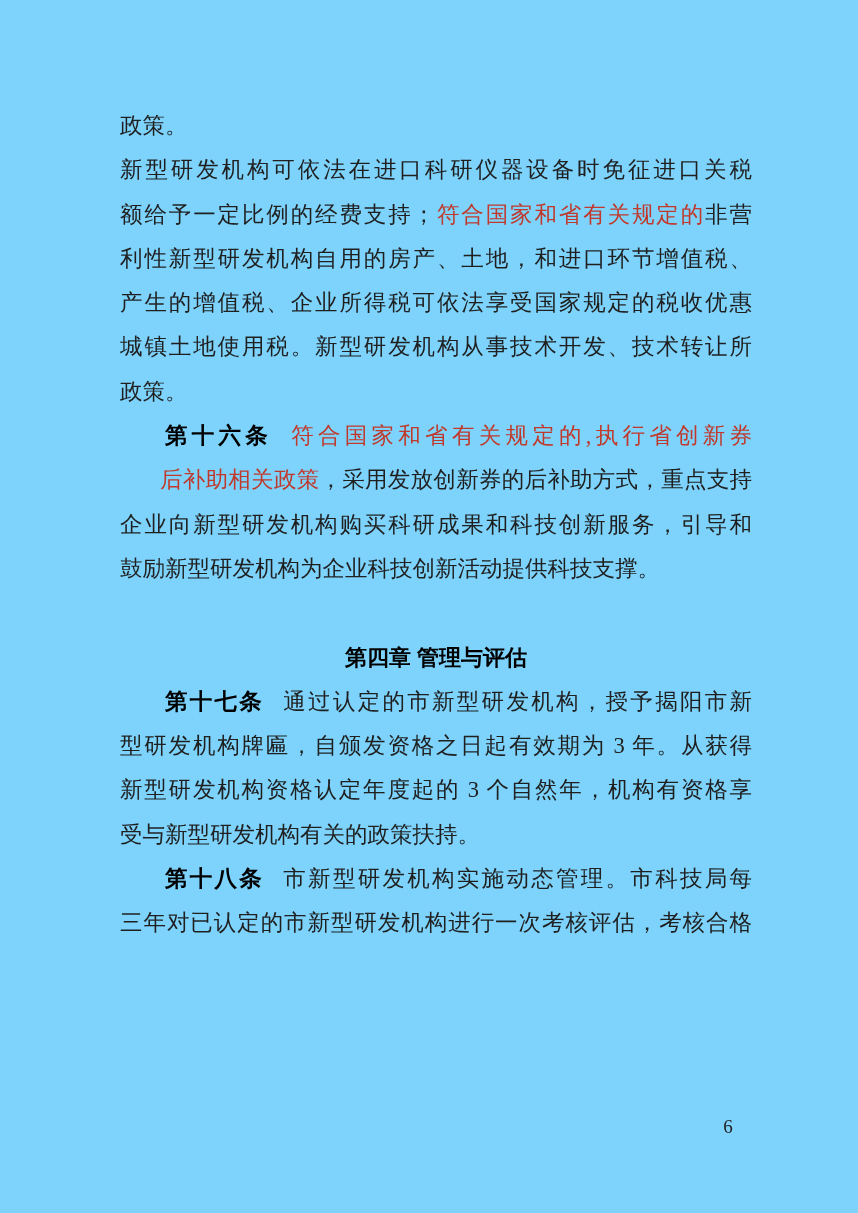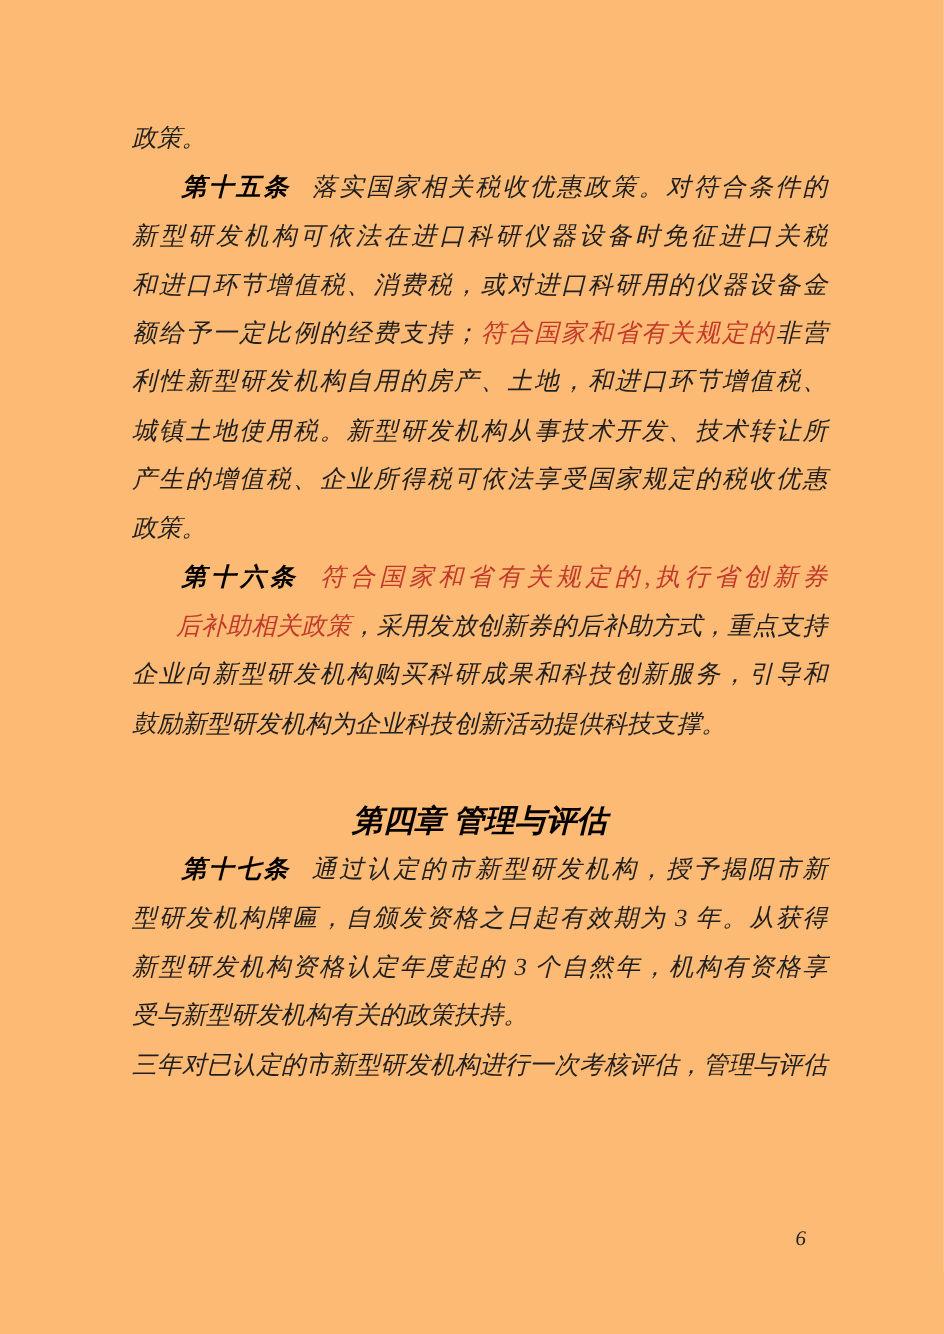--- a/index.html
+++ b/index.html
@@ -5,43 +5,42 @@
   html, body { margin: 0; padding: 0; }
   body {
     width: 858px; height: 1213px;
     background: #ffffff;
     position: relative;
     font-family: "Liberation Serif", "DejaVu Serif", serif;
     overflow: hidden;
   }
   .page {
     position: absolute; inset: 0;
-    background: #fdba74;
-    font-style: italic;
+    background: #7dd3fc;
   }
   .doc {
     position: absolute;
     left: 120px; top: 104px; width: 632px;
     font-size: 22.5px;
     line-height: 44.3px;
     letter-spacing: 0;
   }
   .ln {
     height: 44.3px;
     text-align: justify;
     text-align-last: justify;
     white-space: nowrap;
   }
   .ln.first { text-indent: 2em; }
   .ln.end { text-align: left; text-align-last: left; }
   .ln.heading {
     text-align: center; text-align-last: center;
     font-weight: 700;
     font-family: "Liberation Sans", "DejaVu Sans", sans-serif;
-    font-size: 28px;
+    font-size: 22px;
     color: #000000;
   }
   .spacer { height: 44.3px; }
   .seg { color: inherit; }
   .seg.b {
     font-weight: 700;
     font-family: "Liberation Sans", "DejaVu Sans", sans-serif;
     color: #000000;
   }
   .seg.gap { padding-right: 0.85em; }
@@ -52,34 +51,33 @@
     font-size: 19px;
     font-family: "Liberation Serif", "DejaVu Serif", serif;
   }
 </style>
 </head>
 <body style="color: rgb(31, 31, 31);">
 
 <div class="page">
   <div class="doc">
       <div class="ln end"><span class="seg">政策。</span></div>
-      <div class="ln first"><span class="seg b gap">第十五条</span><span class="seg">落实国家相关税收优惠政策。对符合条件的</span></div>
       <div class="ln"><span class="seg">新型研发机构可依法在进口科研仪器设备时免征进口关税</span></div>
-      <div class="ln"><span class="seg">和进口环节增值税、消费税，或对进口科研用的仪器设备金</span></div>
       <div class="ln"><span class="seg">额给予一定比例的经费支持；</span><span class="seg" style="color: rgb(192, 57, 43);">符合国家和省有关规定的</span><span class="seg">非营</span></div>
       <div class="ln"><span class="seg">利性新型研发机构自用的房产、土地，和进口环节增值税、</span></div>
+      <div class="ln"><span class="seg">产生的增值税、企业所得税可依法享受国家规定的税收优惠</span></div>
       <div class="ln"><span class="seg">城镇土地使用税。新型研发机构从事技术开发、技术转让所</span></div>
-      <div class="ln"><span class="seg">产生的增值税、企业所得税可依法享受国家规定的税收优惠</span></div>
       <div class="ln end"><span class="seg">政策。</span></div>
       <div class="ln first"><span class="seg b gap">第十六条</span><span class="seg" style="color: rgb(192, 57, 43);">符合国家和省有关规定的,执行省创新券</span></div>
       <div class="ln"><span class="seg" style="color: rgb(192, 57, 43); margin-left: 40px;">后补助相关政策</span><span class="seg">，采用发放创新券的后补助方式，重点支持</span></div>
       <div class="ln"><span class="seg">企业向新型研发机构购买科研成果和科技创新服务，引导和</span></div>
       <div class="ln end"><span class="seg">鼓励新型研发机构为企业科技创新活动提供科技支撑。</span></div>
       <div class="spacer"></div>
       <div class="ln heading"><span class="seg b">第四章 管理与评估</span></div>
       <div class="ln first"><span class="seg b gap">第十七条</span><span class="seg">通过认定的市新型研发机构，授予揭阳市新</span></div>
       <div class="ln"><span class="seg">型研发机构牌匾，自颁发资格之日起有效期为 3 年。从获得</span></div>
       <div class="ln"><span class="seg">新型研发机构资格认定年度起的 3 个自然年，机构有资格享</span></div>
       <div class="ln end"><span class="seg">受与新型研发机构有关的政策扶持。</span></div>
-      <div class="ln"><span class="seg">三年对已认定的市新型研发机构进行一次考核评估，管理与评估</span></div>
+      <div class="ln first"><span class="seg b gap">第十八条</span><span class="seg">市新型研发机构实施动态管理。市科技局每</span></div>
+      <div class="ln"><span class="seg">三年对已认定的市新型研发机构进行一次考核评估，考核合格</span></div>
     </div>
   <div class="pagenum" style="color: rgb(34, 34, 34);">6</div>
 </div>
 
 </body></html>

